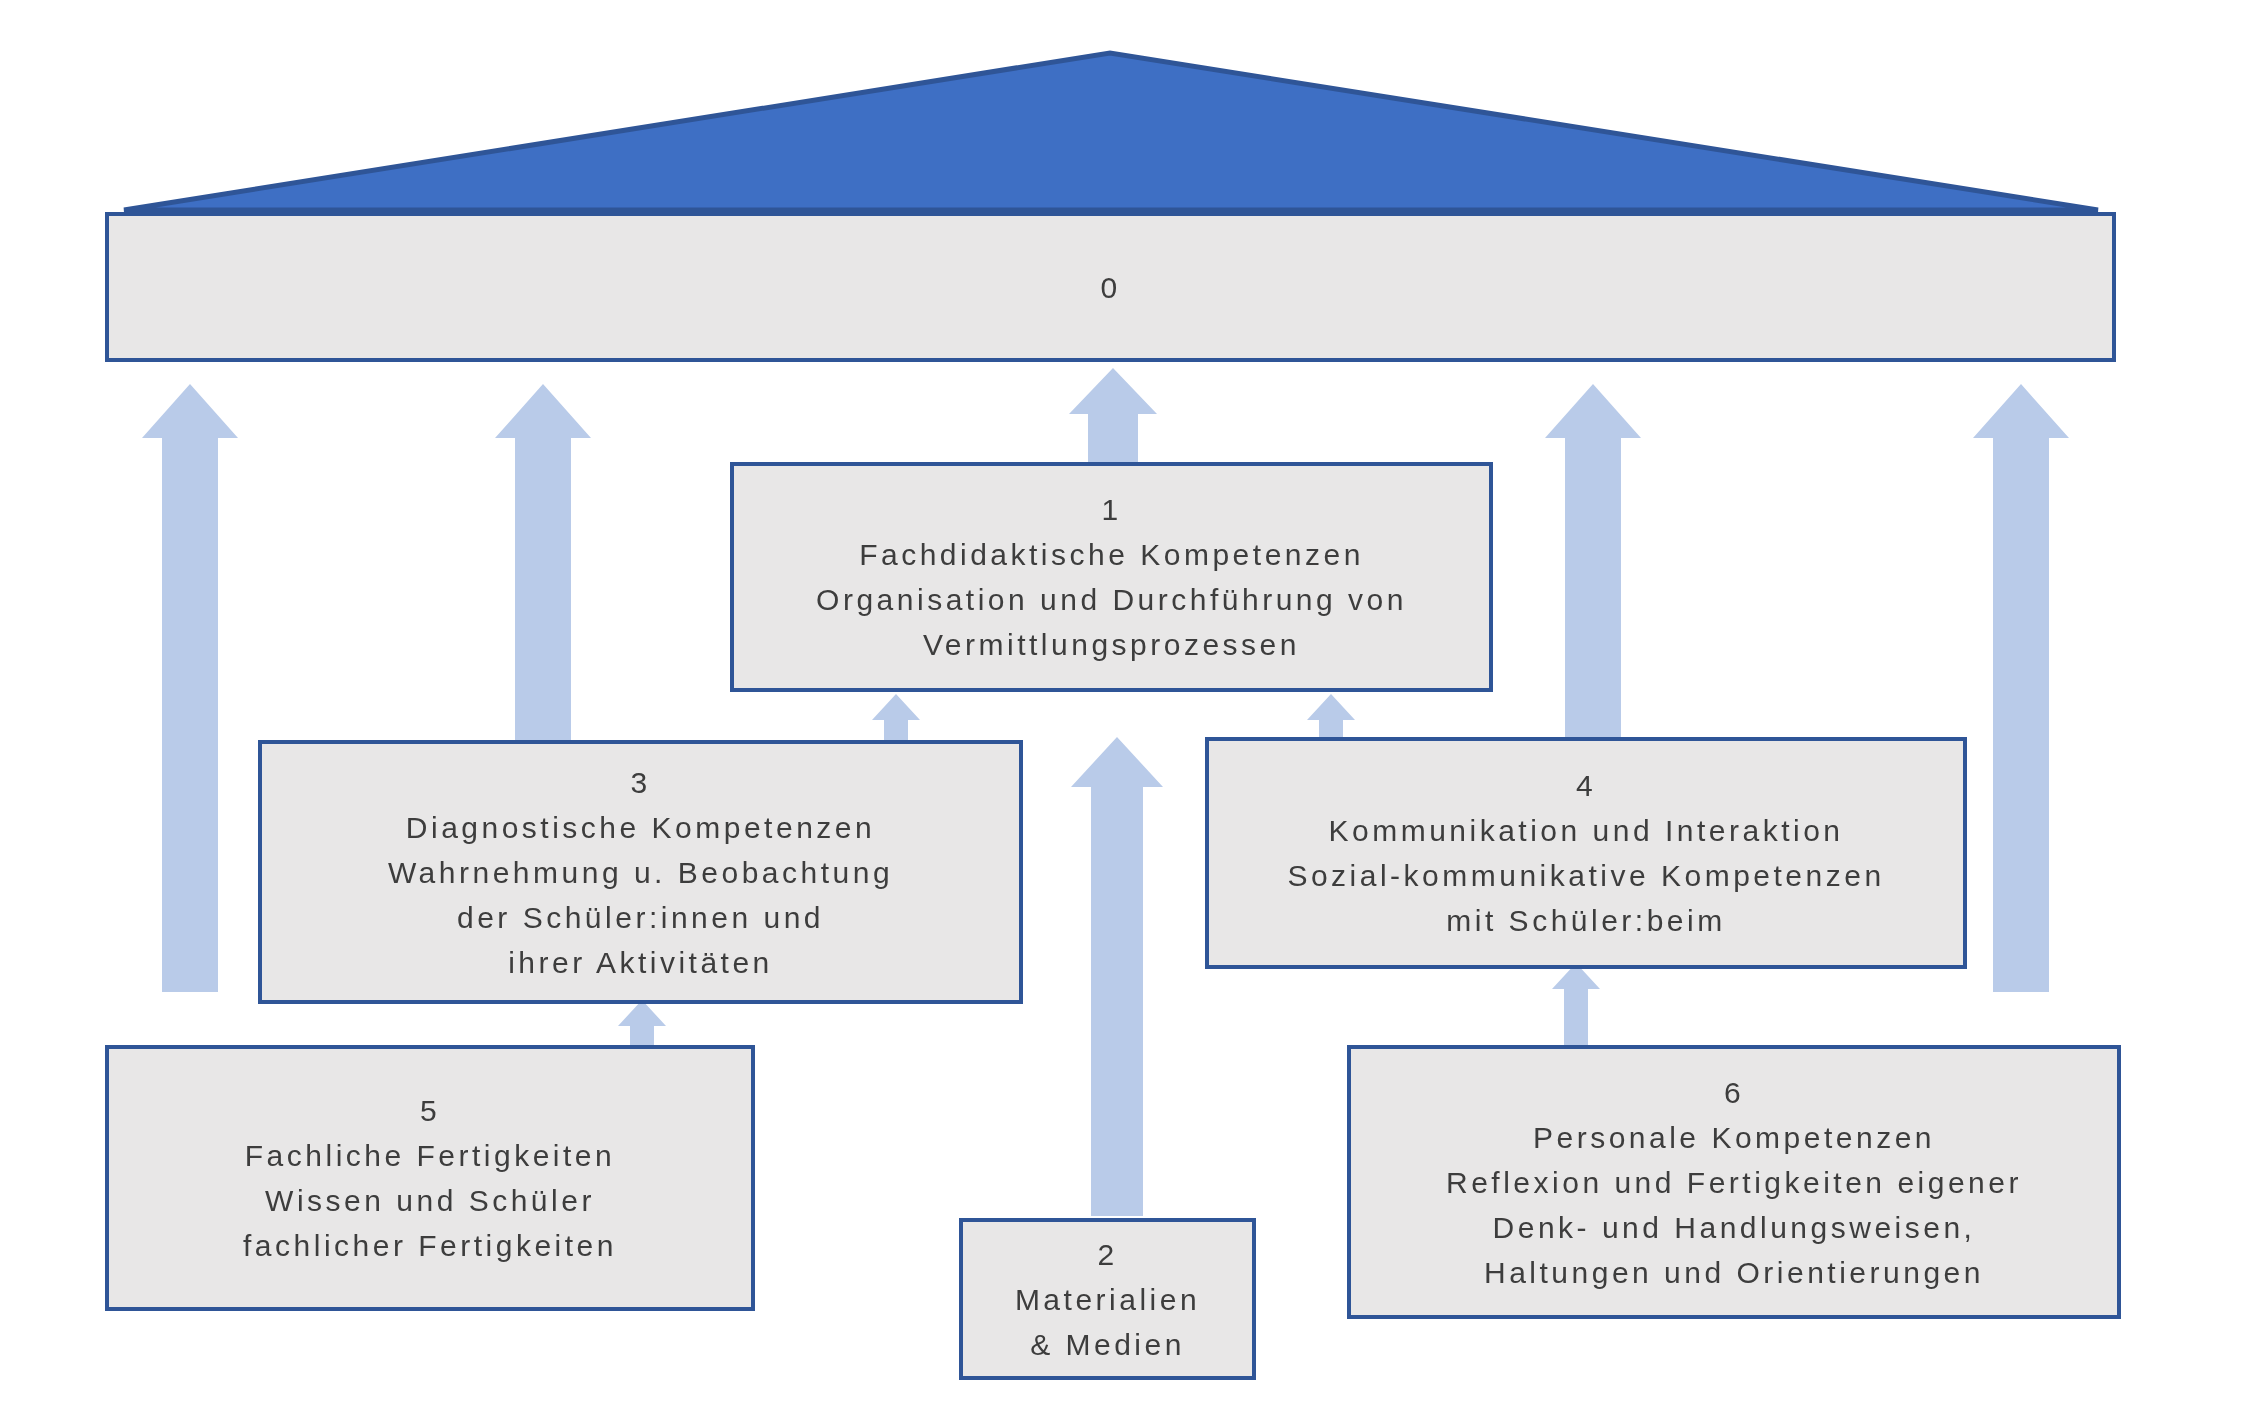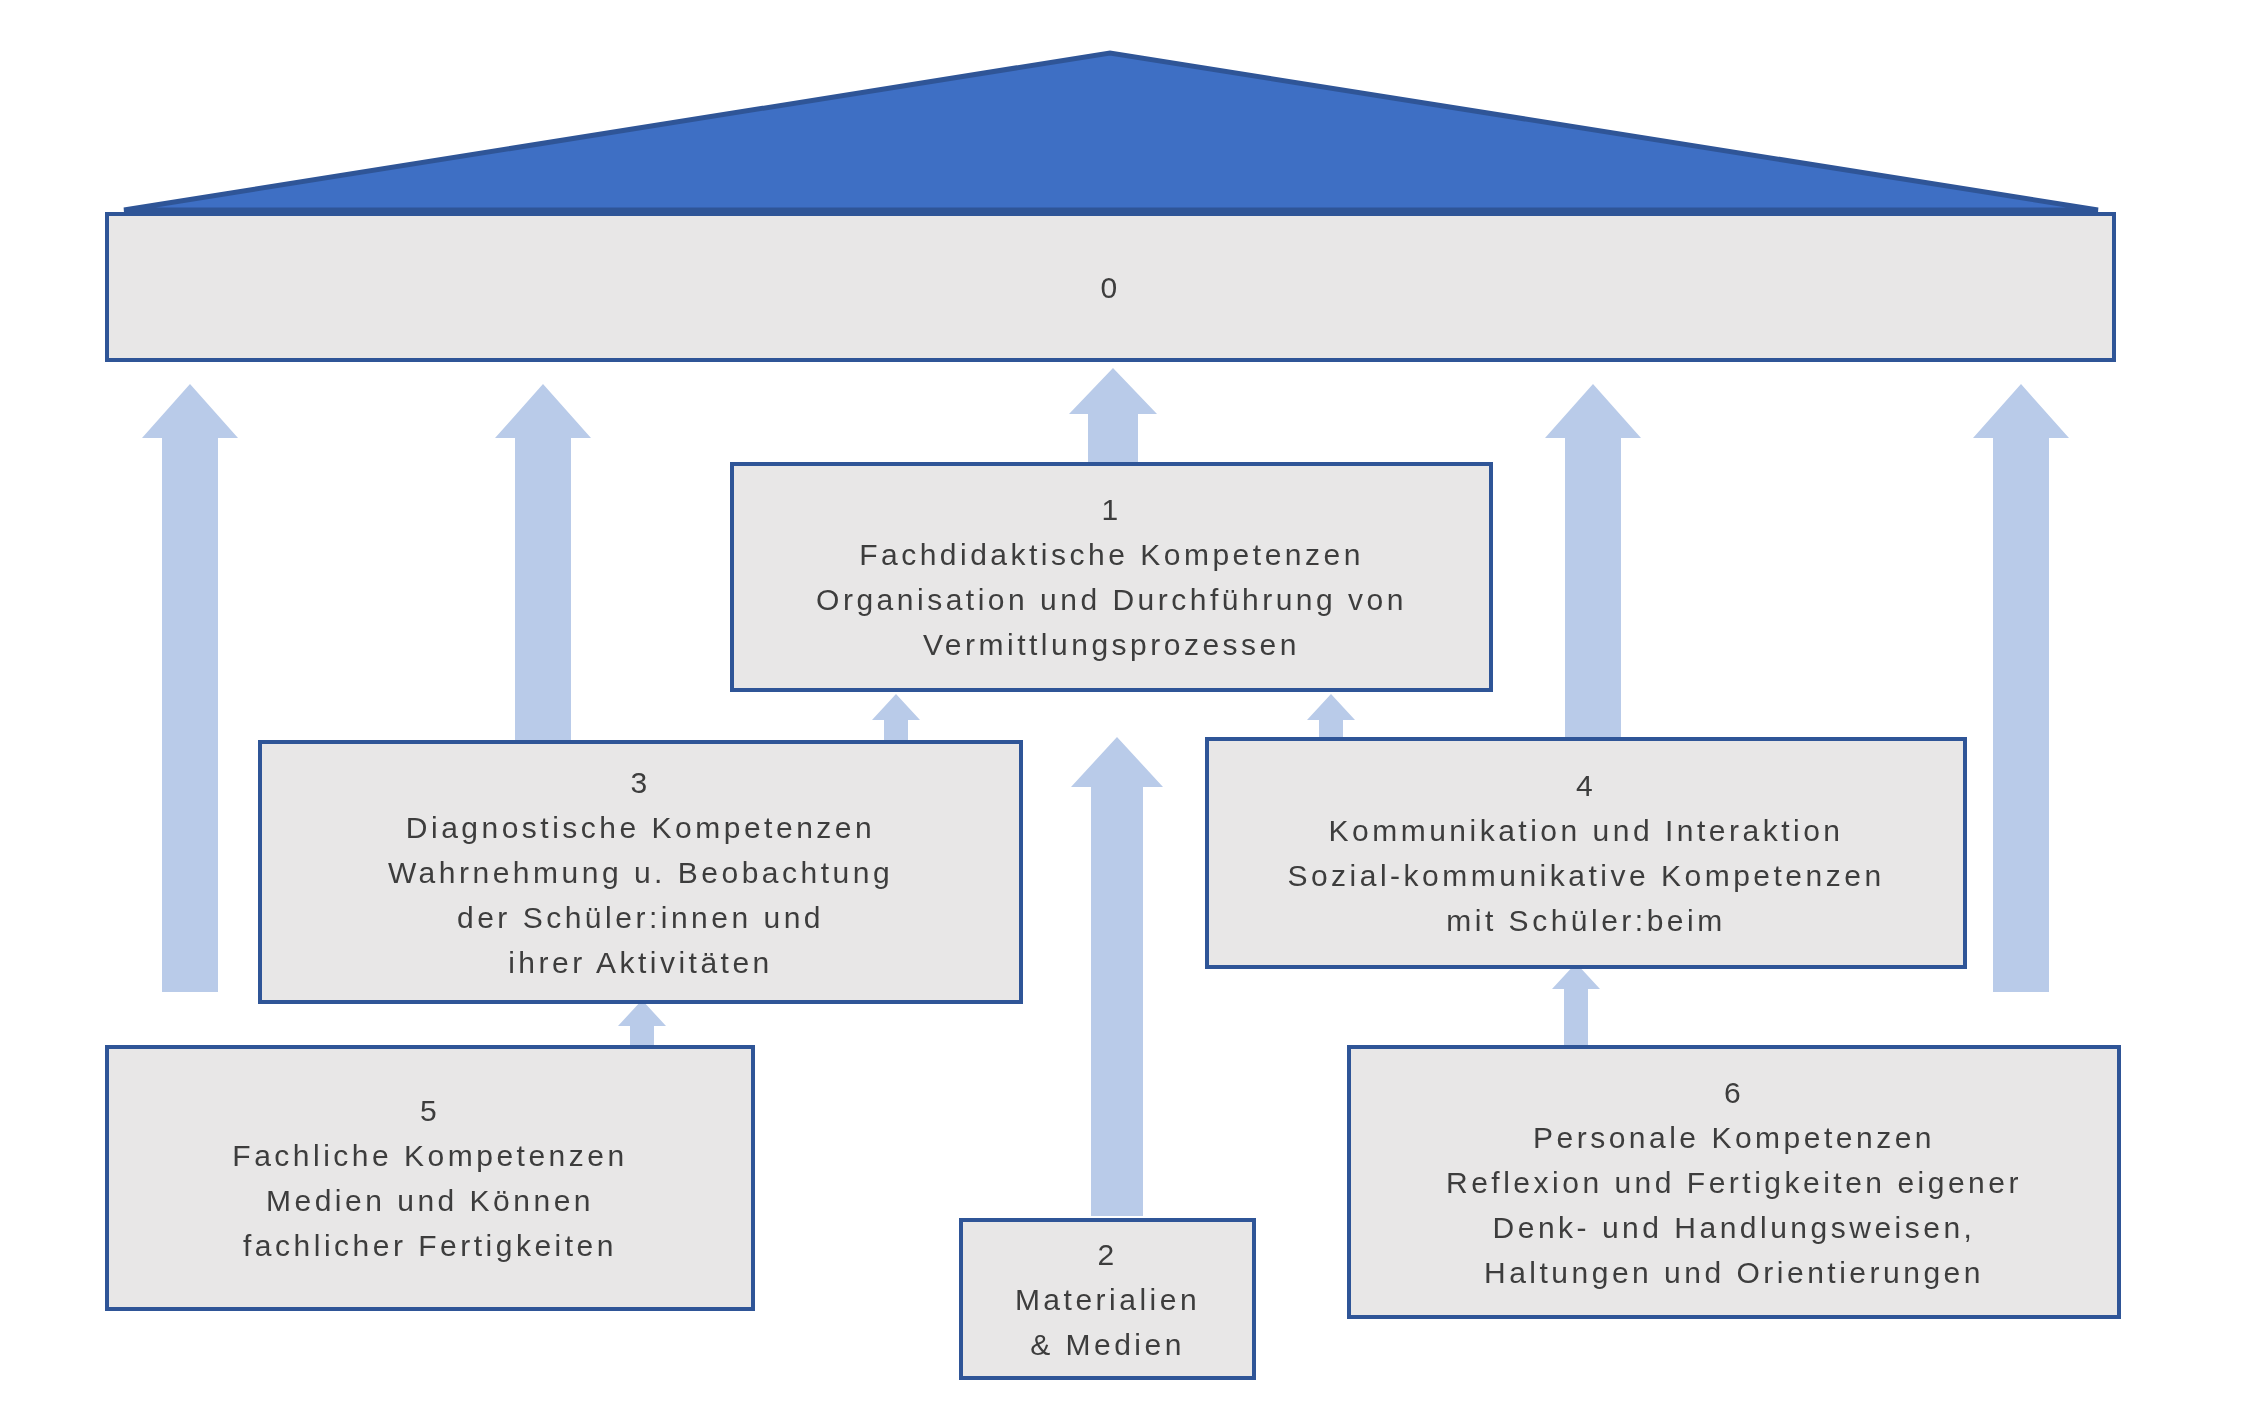--- a/index.html
+++ b/index.html
@@ -86,22 +86,22 @@
 
   <div class="box" style="left:1205px;top:737px;width:762px;height:232px;">
     <div class="t">4</div>
     <div class="t">Kommunikation und Interaktion</div>
     <div class="t">Sozial-kommunikative Kompetenzen</div>
     <div class="t">mit Schüler:beim</div>
   </div>
 
   <div class="box" style="left:105px;top:1045px;width:650px;height:266px;">
     <div class="t">5</div>
-    <div class="t">Fachliche Kompetenzen</div>
-    <div class="t">Medien und Können</div>
+    <div class="t">Fachliche Fertigkeiten</div>
+    <div class="t">Wissen und Schüler</div>
     <div class="t">fachlicher Fertigkeiten</div>
   </div>
 
   <div class="box" style="left:959px;top:1218px;width:297px;height:162px;">
     <div class="t">2</div>
     <div class="t">Materialien</div>
     <div class="t">&amp; Medien</div>
   </div>
 
   <div class="box" style="left:1347px;top:1045px;width:774px;height:274px;">

